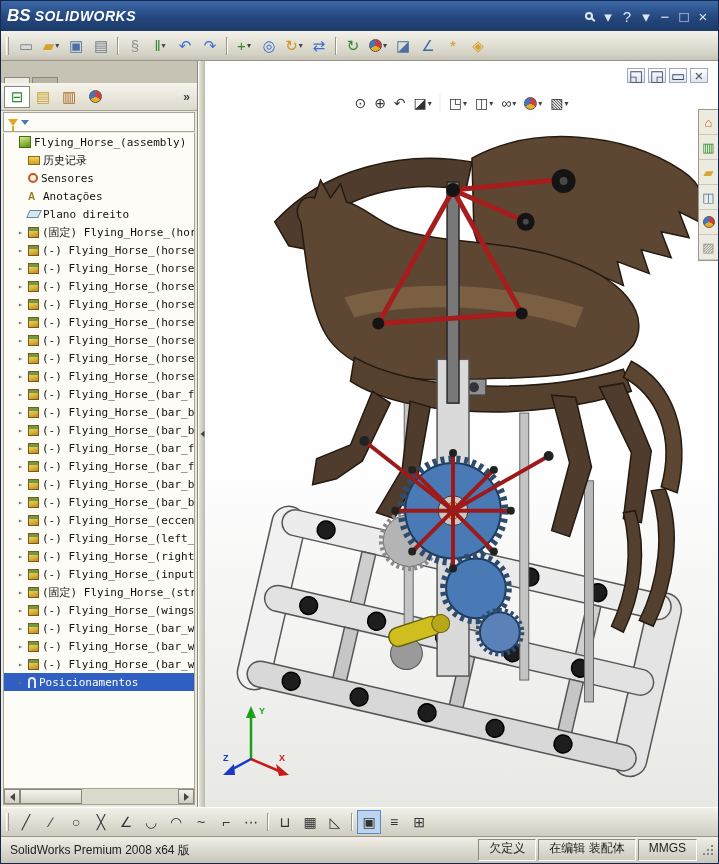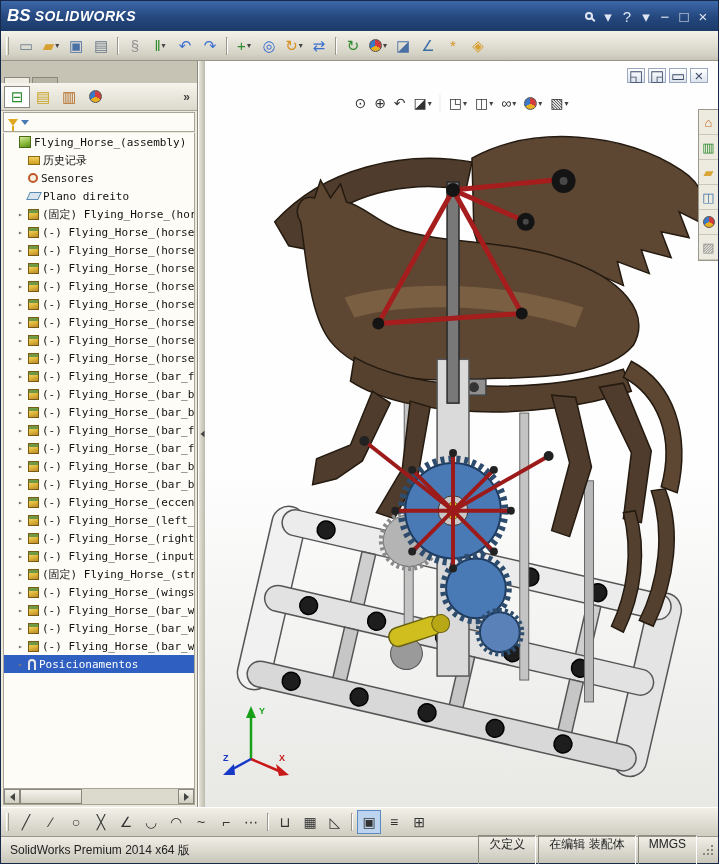--- a/index.html
+++ b/index.html
@@ -92,21 +92,21 @@
   
   .sketchbar { height:30px; flex:0 0 30px; background:linear-gradient(#f2f0e8,#cfccc0); border-top:1px solid #fff; border-bottom:1px solid #98958a; display:flex; align-items:center; padding:0 4px; gap:1px; }
   .sk-btn { width:24px; height:24px; display:flex; align-items:center; justify-content:center; color:#333; border:1px solid transparent; }
   .sk-btn .gicon { font-size:14px; }
   .sk-btn.active { background:#bcd4f0; border-color:#5a8ac0; }
 
   
   .statusbar { height:26px; flex:0 0 26px; background:linear-gradient(#f0eee6,#c9c6ba); display:flex; align-items:center; padding:0 3px; font-size:12px; color:#222; }
   .sb-left { padding:0 6px; white-space:nowrap; }
   .sb-right { margin-left:auto; display:flex; align-items:center; gap:2px; }
-  .sb-cell { height:30px; line-height:17px; padding:0 10px; border:1px solid; border-color:#8d8a7e #ffffff #ffffff #8d8a7e; white-space:nowrap; }
+  .sb-cell { height:22px; line-height:17px; padding:0 10px; border:1px solid; border-color:#8d8a7e #ffffff #ffffff #8d8a7e; white-space:nowrap; }
   .resize-grip { width:14px; height:14px; position:relative; margin-left:2px; }
   .resize-grip i { position:absolute; right:2px; bottom:2px; width:2px; height:2px; background:#8a877a;
     box-shadow:-4px 0 0 #8a877a,-8px 0 0 #8a877a,0 -4px 0 #8a877a,-4px -4px 0 #8a877a,0 -8px 0 #8a877a; }
 </style>
 </head>
 <body>
 
 <div class="app">
 
   <div class="titlebar">
@@ -254,20 +254,25 @@
           </div>
           <div class="trow lvl">
             <span class="arrow"></span>
             <span class="ticon icon-slot i-history-folder"></span>
             <span class="tlabel">历史记录</span>
           </div>
           <div class="trow lvl">
             <span class="arrow"></span>
             <span class="ticon icon-slot i-sensors"></span>
             <span class="tlabel">Sensores</span>
+          </div>
+          <div class="trow lvl">
+            <span class="arrow"></span>
+            <span class="ticon icon-slot i-annotations"></span>
+            <span class="tlabel">Anotações</span>
           </div>
           <div class="trow lvl">
             <span class="arrow"></span>
             <span class="ticon icon-slot i-plane"></span>
             <span class="tlabel">Plano direito</span>
           </div>
           <div class="trow lvl">
             <span class="arrow">▸</span>
             <span class="ticon icon-slot i-component"></span>
             <span class="tlabel">(固定) Flying_Horse_(horse</span>
@@ -676,21 +681,21 @@
         <span class="sk-btn">
           <span class="gicon icon-slot i-list">≡</span>
         </span>
         <span class="sk-btn">
           <span class="gicon icon-slot i-table">⊞</span>
         </span>
       </div>
   </div>
 
   <div class="statusbar">
-    <span class="sb-left">SolidWorks Premium 2014 x64 版</span>
+    <span class="sb-left">SolidWorks Premium 2008 x64 版</span>
     <div class="sb-right">
       <span class="sb-cell">欠定义</span>
       <span class="sb-cell">在编辑 装配体</span>
       <span class="sb-cell">MMGS</span>
       <span class="resize-grip">
           <i></i>
         </span>
     </div>
   </div>
 

